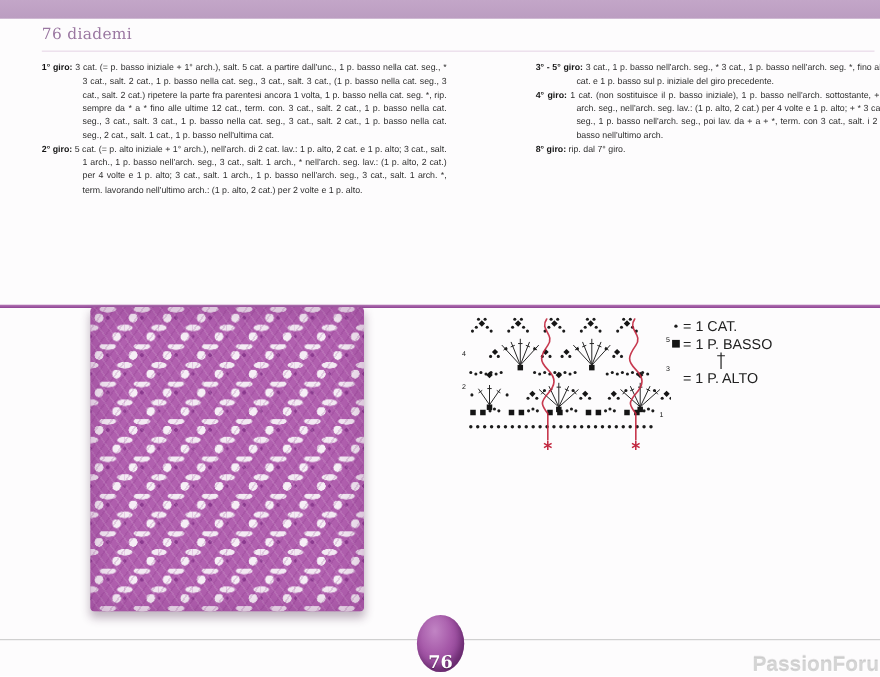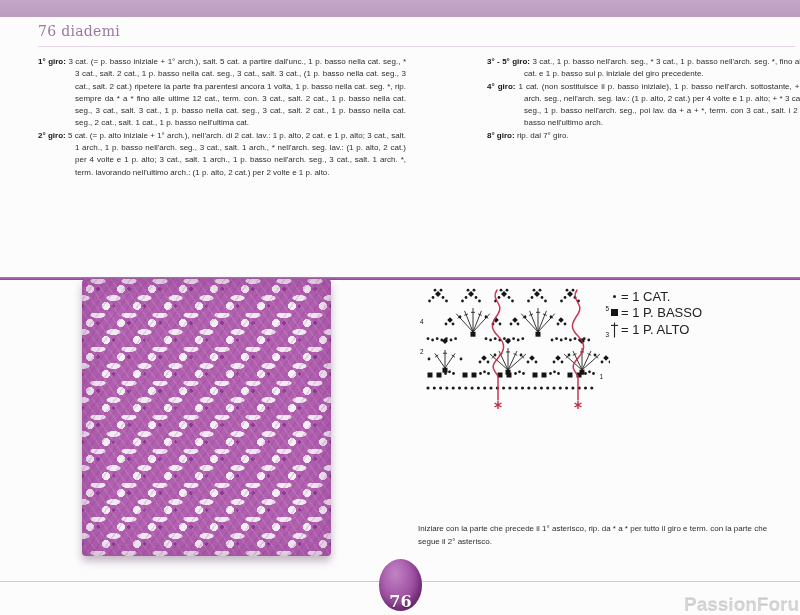--- a/index.html
+++ b/index.html
@@ -30,21 +30,21 @@
             radial-gradient(ellipse 8px 3.2px at 0px 19px, #f3e9f3 88%, rgba(0,0,0,0) 100%),
             radial-gradient(ellipse 8px 3.2px at 32px 19px, #f3e9f3 88%, rgba(0,0,0,0) 100%),
             radial-gradient(circle 1.8px at 16px 10px, #8b3a8f 90%, rgba(0,0,0,0) 100%),
             radial-gradient(circle 1.8px at 0px 27px, #8b3a8f 90%, rgba(0,0,0,0) 100%),
             radial-gradient(circle 1.8px at 32px 27px, #8b3a8f 90%, rgba(0,0,0,0) 100%);
           background-size:auto,auto,31px 34px,31px 34px,31px 34px,31px 34px,31px 34px,31px 34px,31px 34px,31px 34px;
           box-shadow:0 5px 9px rgba(70,35,70,.33), inset 0 0 26px rgba(118,46,118,.38);}
   .chart{position:absolute;left:420px;top:284px;width:190px;height:128px;z-index:2;}
   .legend{position:absolute;left:608px;top:288px;z-index:2;font-size:13px;color:#222;}
   .legend-row{display:flex;align-items:center;height:16px;}
-  .legend-row.tall{height:19px;}
+  .legend-row.tall{height:19px;flex-direction:column;}
   .sym{width:13px;display:inline-flex;justify-content:center;align-items:center;}
   .sym-dot{width:3px;height:3px;border-radius:50%;background:#1c1c1c;}
   .sym-sq{width:7px;height:7px;background:#151515;}
   .note{position:absolute;left:418px;top:523px;width:372px;font-size:8px;
         line-height:12.5px;color:#2e2e2e;}
   .footer-line{position:absolute;left:0;top:581px;width:800px;height:1px;background:#cbcbcb;z-index:1;}
   .pagenum{position:absolute;left:40px;top:612px;font-size:10.5px;color:#222;margin-top:40px;}
   .badge{position:absolute;left:379px;top:559px;width:43px;height:52px;border-radius:50%;z-index:3;
          background:radial-gradient(ellipse at 38% 28%, #c184c4 0%, #a558a8 42%, #8b3f92 76%, #703279 100%);
          display:flex;align-items:flex-end;justify-content:center;
@@ -311,21 +311,20 @@
       <span class="sym">
         <svg width="9" height="16" viewBox="0 0 9 16">
             <line x1="4.5" y1="0.5" x2="4.5" y2="15.5" stroke="#222" stroke-width="1.1"></line>
             <line x1="1" y1="3.4" x2="8" y2="3.4" stroke="#222" stroke-width="1.1"></line>
           </svg>
       </span>
       <span>= 1 P. ALTO</span>
     </div>
   </div>
 
-  <div class="note">Iniziare con la parte che precede il 1° asterisco, rip. da * a * per tutto il giro e term. con la parte che segue il 2° asterisco.</div>
 
   <div class="footer-line"></div>
   <div class="pagenum">122</div>
   <div class="badge">
     <span>76</span>
   </div>
   <div class="watermark">PassionForum.ru</div>
 </div>
 
 </body></html>

